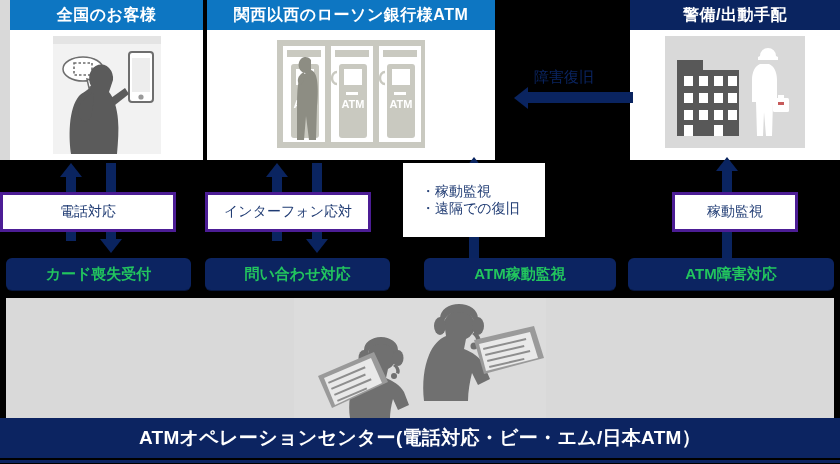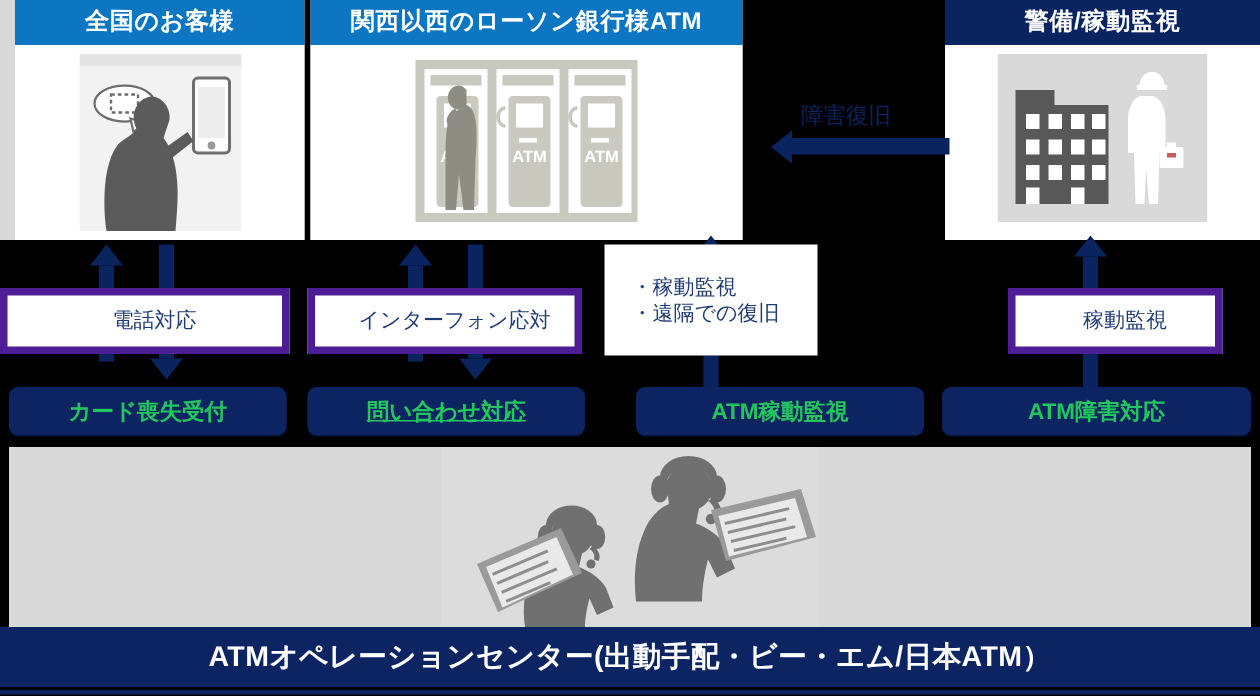--- a/index.html
+++ b/index.html
@@ -27,23 +27,23 @@
   #panel-atm{left:207px;width:288px;}
   #panel-atm .hdr{background:#0d76c2;}
   #panel-atm .body{height:130px;}
 
   #panel-security{left:630px;width:210px;}
   #panel-security .hdr{background:#0a2460;}
   #panel-security .body{height:130px;}
 
   
   .midlabel{
-    position:absolute;background:#ffffff;border:5px solid #4c1d95;
+    position:absolute;background:#ffffff;border:3px solid #4c1d95;
     color:#1f3b73;font-size:14px;text-align:center;white-space:nowrap;
-    display:flex;align-items:center;justify-content:center;padding-left:13px;
+    display:flex;align-items:center;justify-content:center;
   }
   #label-phone{left:0px;top:192px;width:170px;height:34px;}
   #label-intercom{left:205px;top:192px;width:160px;height:34px;}
   #label-monitor{left:403px;top:163px;width:142px;height:74px;
      flex-direction:column;align-items:flex-start;padding-left:18px;
      box-sizing:border-box;justify-content:center;line-height:1.25;border:none;}
   #label-dispatch{left:672px;top:192px;width:120px;height:34px;}
 
   
   .arr{position:absolute;}
@@ -63,21 +63,21 @@
   .arr-hstem{height:11px;background:#0a2460;}
 
   
   .pill{
     position:absolute;height:32px;background:#0c2461;border-radius:6px;
     color:#22c55e;font-weight:bold;font-size:15px;
     display:flex;align-items:center;justify-content:center;white-space:nowrap;
     box-shadow:0 1px 0 #06163f;
   }
   #pill-card{left:6px;top:258px;width:185px;}
-  #pill-inquiry{left:205px;top:258px;width:185px;text-decoration:underline;}
+  #pill-inquiry{left:205px;top:258px;width:185px;}
   #pill-monitor{left:424px;top:258px;width:192px;}
   #pill-fault{left:628px;top:258px;width:206px;}
 
   
   #ops-area{
     position:absolute;left:6px;top:298px;width:828px;height:120px;background:#d9d9d9;
   }
   #ops-art{position:absolute;left:50%;top:0;transform:translateX(-50%);}
 
   
@@ -166,21 +166,21 @@
           <text x="130" y="72" font-family="Liberation Sans, sans-serif" font-size="11" font-weight="bold" fill="#ffffff" text-anchor="middle">ATM</text>
 
           <path d="M40 24 a7 8 0 1 0 -5 13 c-4 2 -7 6 -8 12 c-1 7 -1 16 -1 24 l0 31 l7 0 l2 -24 l3 24 l7 0 l1 -34 c1 -10 1 -20 0 -26 c-1 -6 -3 -9 -6 -10 z" fill="#8d8d83"></path>
           <path d="M33 36 c-4 2 -7 6 -6 10 c1 3 4 3 5 0 c1 -3 2 -6 1 -10 z" fill="#8d8d83"></path>
         </svg>
       </div>
     </div>
   </div>
 
   <div class="panel" id="panel-security">
-    <div class="hdr">警備/稼動監視</div>
+    <div class="hdr">警備/出動手配</div>
     <div class="body">
       <div class="art">
         <svg width="140" height="112" viewBox="0 0 140 112">
           <rect x="0" y="0" width="140" height="112" fill="#d9d9d9"></rect>
 
           <path d="M12 24 h26 v10 h36 v66 h-62 z" fill="#585858"></path>
           <g fill="#ffffff">
             <rect x="19" y="40" width="9" height="10"></rect>
               <rect x="34" y="40" width="9" height="10"></rect>
             <rect x="49" y="40" width="9" height="10"></rect>
@@ -287,16 +287,16 @@
             <rect x="34" y="84" width="40" height="2" transform="rotate(-23 34 84)"></rect>
             <rect x="37" y="90" width="37" height="2" transform="rotate(-23 37 90)"></rect>
             <rect x="40" y="96" width="40" height="2" transform="rotate(-23 40 96)"></rect>
             <rect x="43" y="102" width="32" height="2" transform="rotate(-23 43 102)"></rect>
           </g>
         </g>
       </svg>
     </div>
   </div>
 
-  <div id="footer-banner">ATMオペレーションセンター(出動手配・ビー・エム/日本ATM）</div>
+  <div id="footer-banner">ATMオペレーションセンター(電話対応・ビー・エム/日本ATM）</div>
   <div id="footer-rule"></div>
 
 </div>
 
 </body></html>

